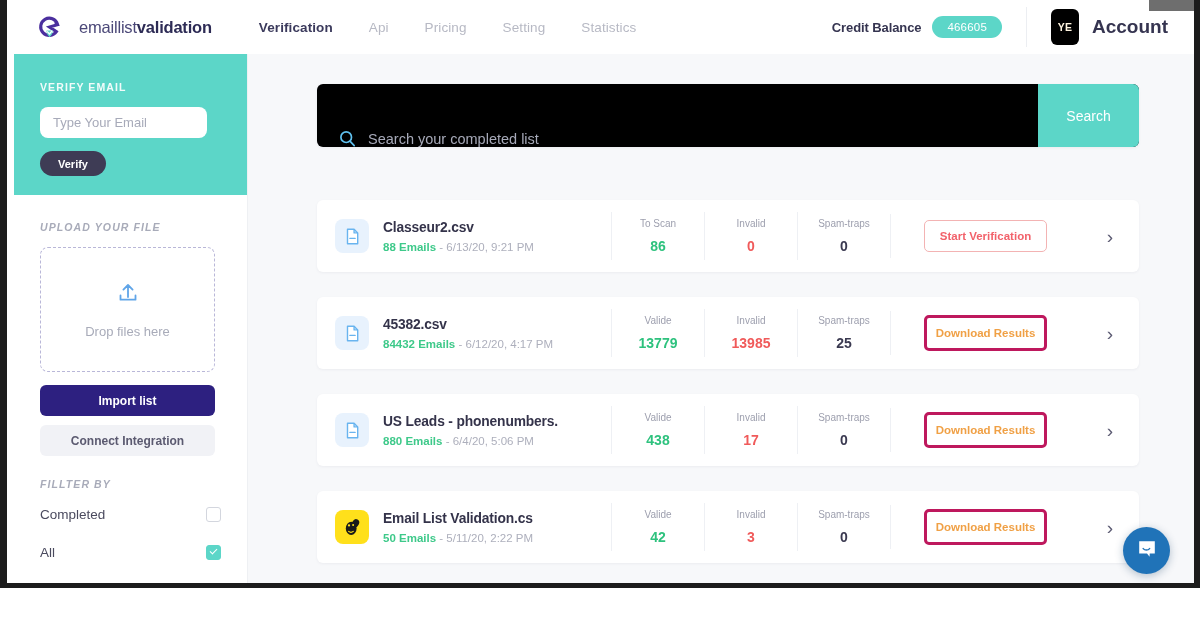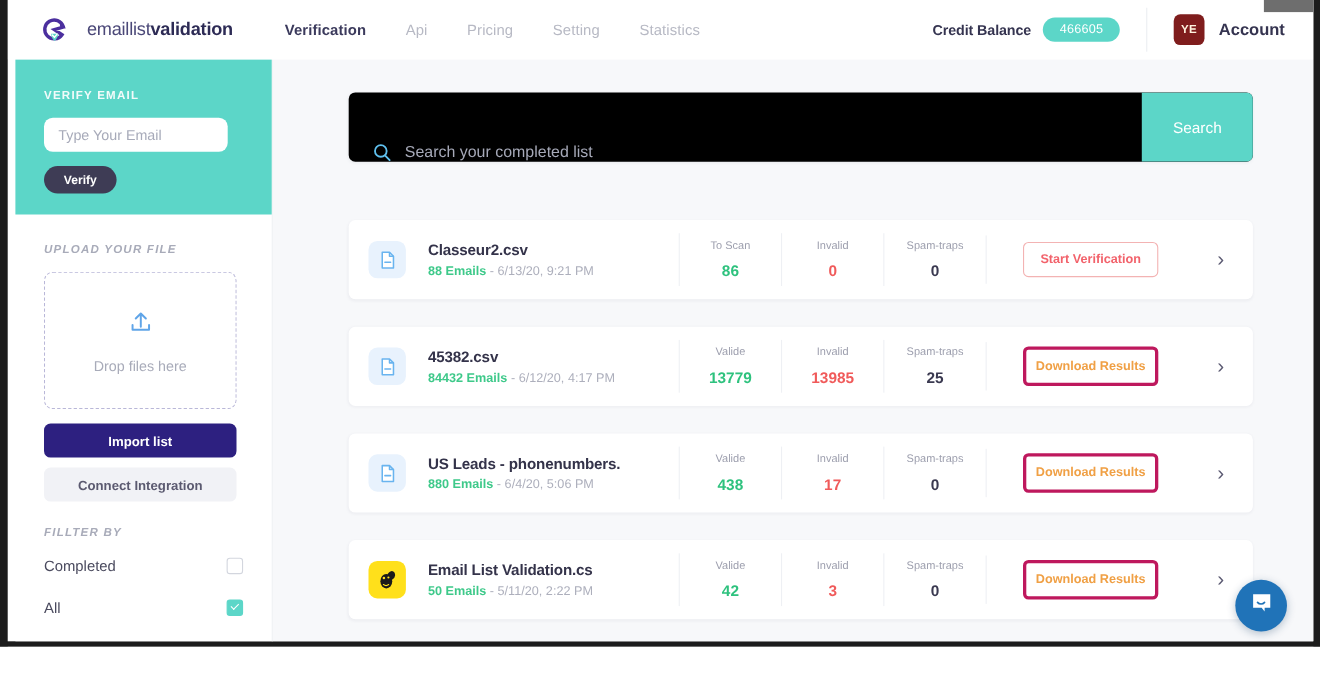--- a/index.html
+++ b/index.html
@@ -91,30 +91,30 @@
     letter-spacing: 0.2px;
   }
   .acct-wrap {
     display: flex; align-items: center; gap: 13px;
     border-left: 1px solid #eceef2;
     height: 40px;
     padding-left: 24px;
     padding-right: 26px;
   }
   .avatar {
-    width: 28px; height: 28px;
+    width: 28px; height: 36px;
     border-radius: 6px;
-    background: #7f1d1d;
+    background: #000000;
     color: #fff4e0;
     font-size: 10.5px;
     font-weight: bold;
     display: flex; align-items: center; justify-content: center;
     letter-spacing: 0.3px;
   }
-  .acct-label { font-size: 15px; font-weight: bold; color: #353450; }
+  .acct-label { font-size: 19px; font-weight: bold; color: #353450; }
 
   
   .sidebar {
     position: absolute;
     left: 7px; top: 54px;
     width: 234px; height: 534px;
     background: #ffffff;
     border-right: 1px solid #eef0f3;
     z-index: 20;
   }
@@ -268,21 +268,21 @@
     padding-left: 18px;
   }
   .file-icon {
     width: 34px; height: 34px;
     border-radius: 8px;
     background: #e8f2fd;
     display: flex; align-items: center; justify-content: center;
     flex: 0 0 auto;
   }
   .file-icon.mc { background: #ffe01b; }
-  .file-meta { margin-left: 20px; width: 228px; }
+  .file-meta { margin-left: 14px; width: 228px; }
   .file-name {
     font-size: 13.8px; font-weight: bold; color: #34334a;
     letter-spacing: -0.15px;
     white-space: nowrap; overflow: hidden;
   }
   .file-sub { font-size: 11.5px; margin-top: 6px; white-space: nowrap; }
   .file-sub .cnt { color: #3ec98a; font-weight: bold; }
   .file-sub .dt { color: #adafbc; }
 
   .stat {

